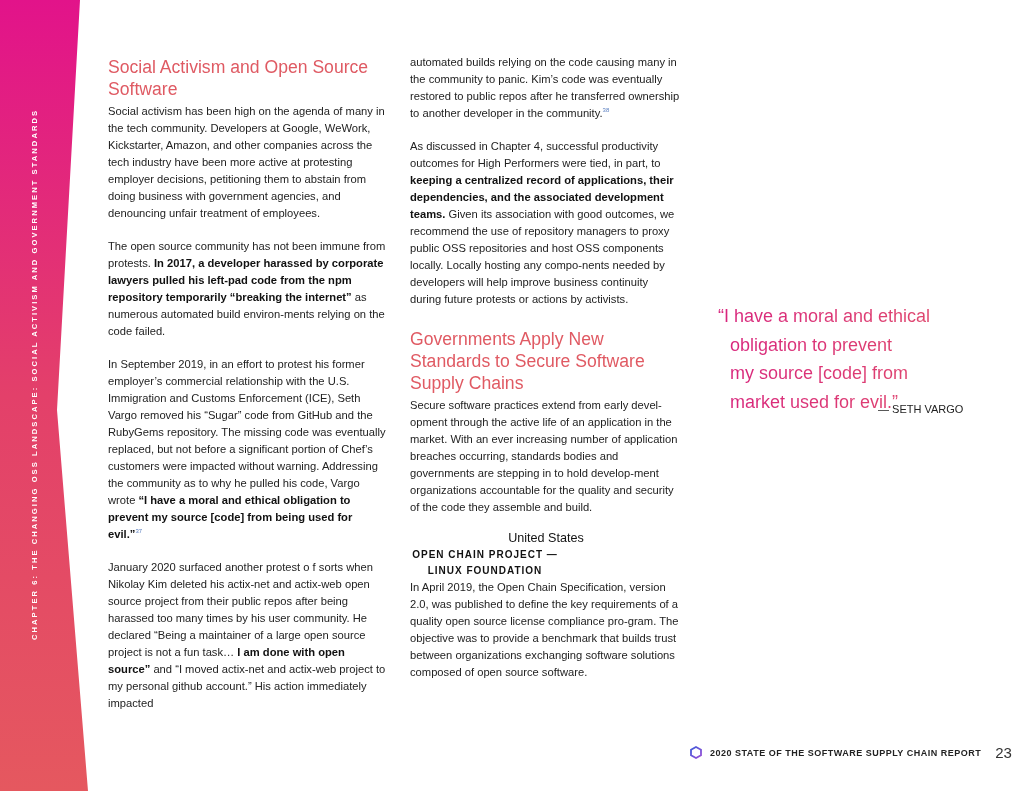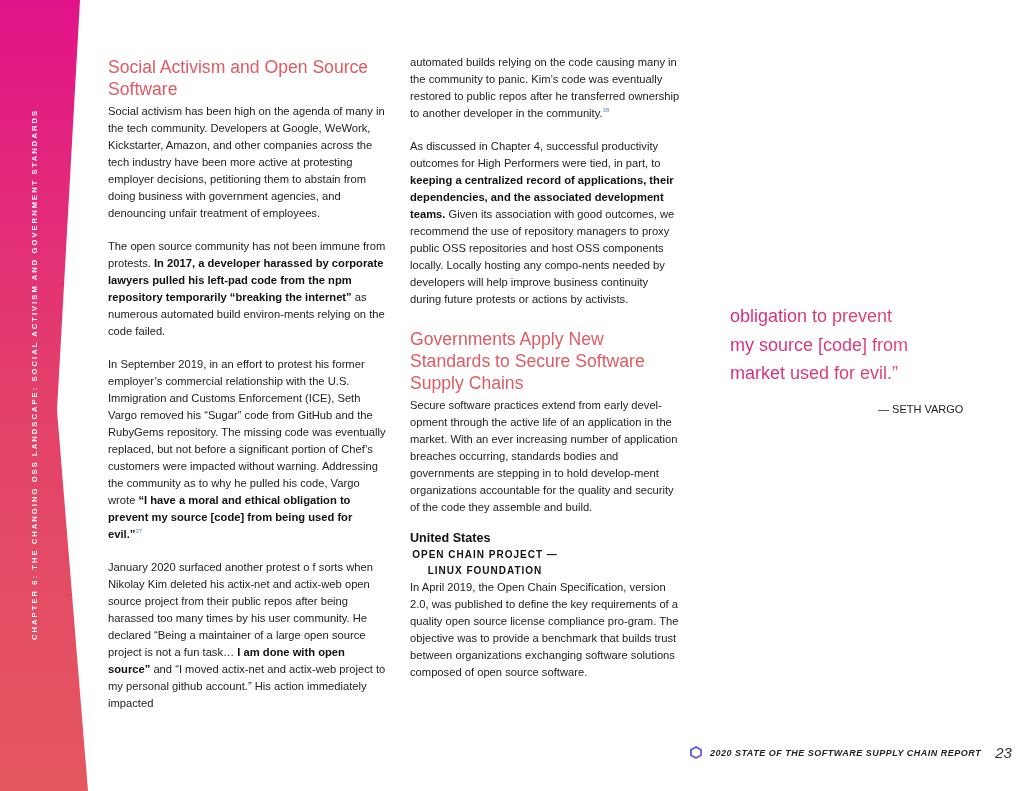--- a/index.html
+++ b/index.html
@@ -10,28 +10,28 @@
   .chapter-label { position:absolute; left:30px; top:640px; transform-origin:0 0; transform:rotate(-90deg);
          font-size:7.6px; letter-spacing:2.05px; font-weight:bold; color:#ffffff; white-space:nowrap; width:520px; }
   .col { position:absolute; font-size:11.2px; line-height:17px; color:#222; }
   .col1 { left:108px; top:56px; width:278px; }
   .col2 { left:410px; top:54px; width:272px; }
   h2 { margin:0; font-size:17.6px; line-height:22px; font-weight:normal; color:#df5a63; }
   .col2 h2 { color:#e05a63; }
   p { margin:0 0 16px 0; }
   b { font-weight:bold; color:#111; }
   sup { font-size:6px; color:#5a7fc0; vertical-align:super; line-height:0; }
-  .h3 { font-size:12.6px; font-weight:bold; color:#111; line-height:17px; margin-top:-2px; }
+  .h3 { font-size:12.6px; font-weight:normal; color:#111; line-height:17px; margin-top:-2px;text-align:center; }
   .h4 { font-size:10px; font-weight:bold; letter-spacing:1px; color:#111; line-height:16px;text-align:center; }
   .pullquote { position:absolute; left:718px; top:302px; width:270px; font-size:18px; line-height:28.5px;
       color:#d2307a; background:linear-gradient(90deg,#d8247d 0%, #e1506a 100%); -webkit-background-clip:text; background-clip:text; -webkit-text-fill-color:transparent; }
   .pullquote .line { display:block; padding-left:12px; }
   .pullquote .line.first { padding-left:0; }
   .attribution { position:absolute; left:878px; top:403px; font-size:11px; color:#222; }
-  .footer { position:absolute; left:690px; top:744px; display:flex; align-items:center;font-style:italic; }
+  .footer { position:absolute; left:690px; top:744px; display:flex; align-items:center; }
   .footer .hex { width:12px; height:13px; margin-right:8px; }
   .footer .report { font-size:9px; font-weight:bold; letter-spacing:0.5px; color:#222; }
   .footer .pagenum { font-size:15px; color:#333; margin-left:14px; }
 </style>
 </head>
 <body>
 
 <div class="band">
   <svg width="100" height="791" viewBox="0 0 100 791">
     <defs>
@@ -68,20 +68,21 @@
     <span>As discussed in Chapter 4, successful productivity outcomes for High Performers were tied, in part, to </span><b>keeping a centralized record of applications, their dependencies, and the associated development teams.</b><span> Given its association with good outcomes, we recommend the use of repository managers to proxy public OSS repositories and host OSS components locally. Locally hosting any compo-nents needed by developers will help improve business continuity during future protests or actions by activists.</span>
   </p>
   <h2>Governments Apply New Standards to Secure Software Supply Chains</h2>
   <p style="margin-top:3px;"><span>Secure software practices extend from early devel-opment through the active life of an application in the market. With an ever increasing number of application breaches occurring, standards bodies and governments are stepping in to hold develop-ment organizations accountable for the quality and security of the code they assemble and build.</span></p>
   <div class="h3">United States</div>
   <div class="h4" style="width:150px;">OPEN CHAIN PROJECT — LINUX FOUNDATION</div>
   <p><span>In April 2019, the Open Chain Specification, version 2.0, was published to define the key requirements of a quality open source license compliance pro-gram. The objective was to provide a benchmark that builds trust between organizations exchanging software solutions composed of open source software.</span></p>
 </div>
 
 <div class="pullquote">
+  <span class="line first">“I have a moral and ethical</span>
   <span class="line">obligation to prevent</span>
   <span class="line">my source [code] from</span>
   <span class="line">market used for evil.”</span>
 </div>
 <div class="attribution">— SETH VARGO</div>
 
 <div class="footer">
   <svg class="hex" viewBox="0 0 12 13">
     <defs>
       <linearGradient id="hexg" x1="0" y1="0" x2="1" y2="1">

